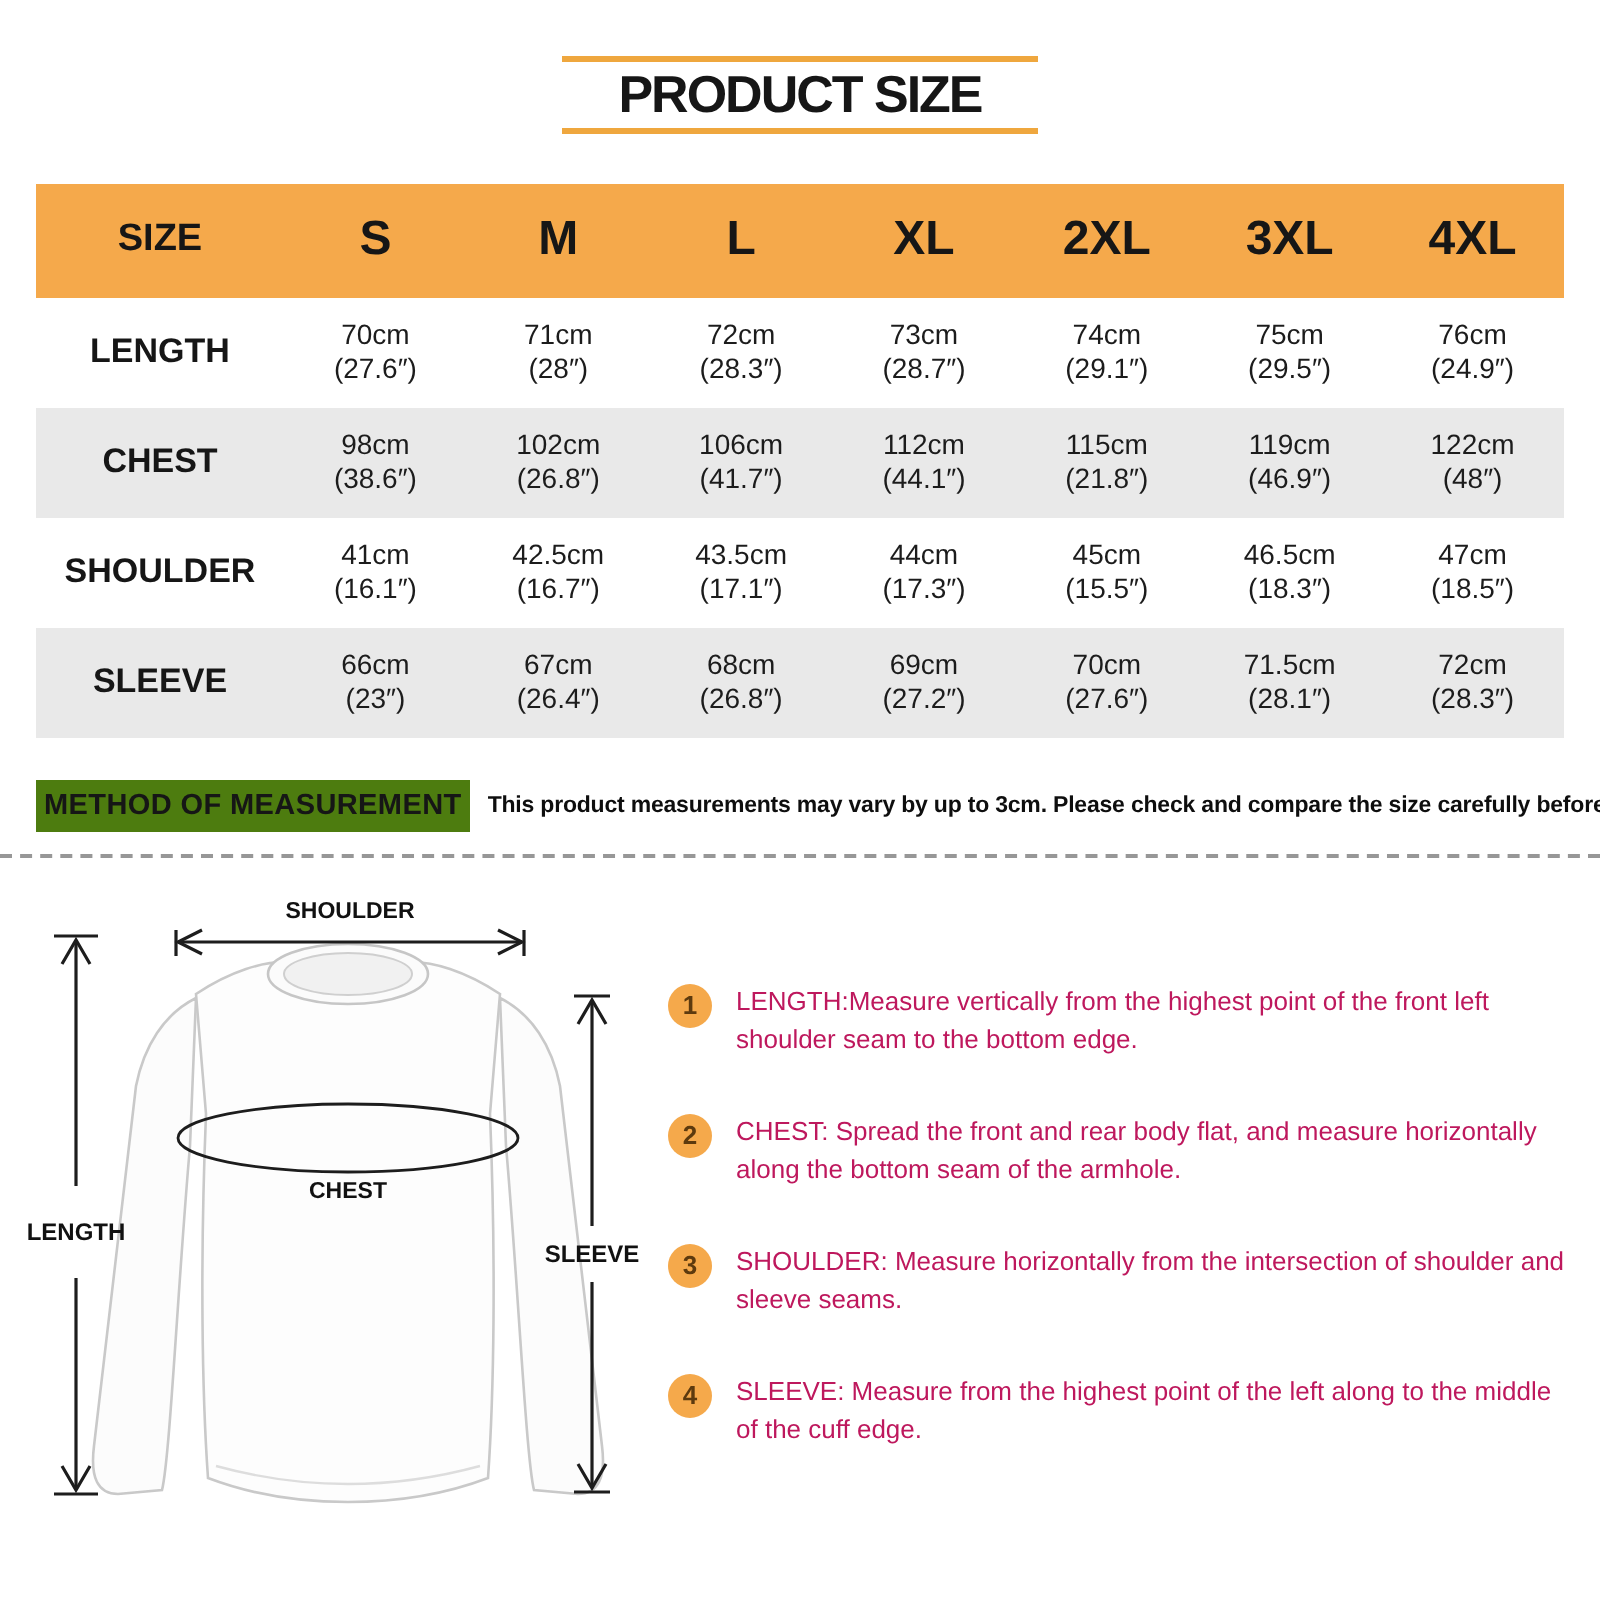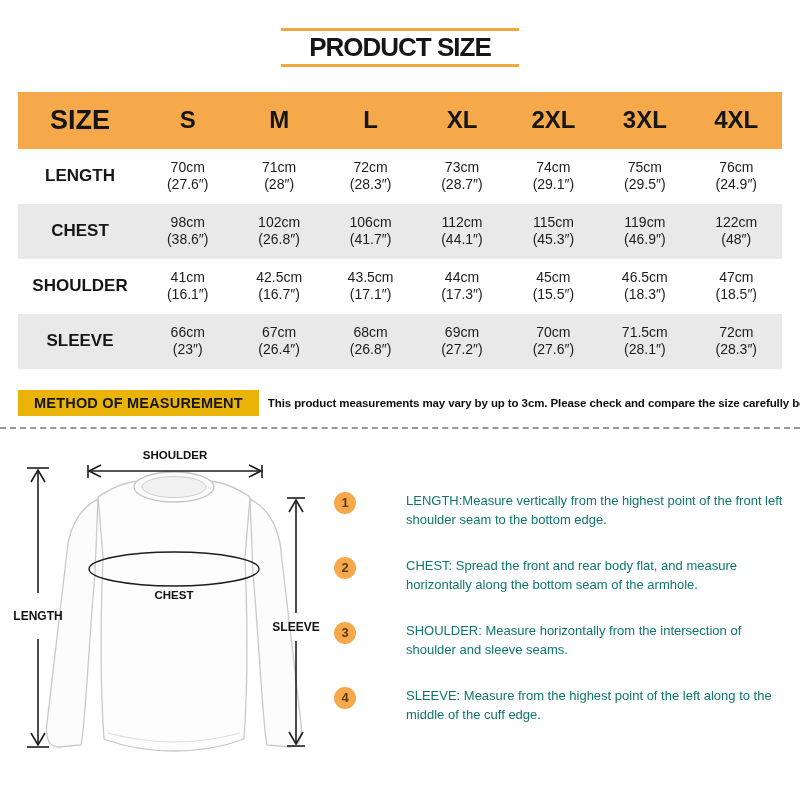--- a/index.html
+++ b/index.html
@@ -15,49 +15,49 @@
     line-height:1.1;
   }
   
   .size-table{
     width:764px;margin:25px 18px 0;border-collapse:collapse;table-layout:fixed;
     text-align:center;
   }
   .size-table col.label-col{width:124px;}
   .size-table thead tr{background:#f5a94b;}
   .size-table thead th{font-size:24px;font-weight:700;height:55px;color:#161616;}
-  .size-table thead th:first-child{font-size:27px;}
+  .size-table thead th:first-child{font-size:19px;}
   .size-table tbody tr{height:55px;}
   .size-table tbody tr:nth-child(even){background:#e9e9e9;}
   .size-table tbody th{font-size:17px;font-weight:700;color:#161616;}
   .cell-cm,.cell-in{font-size:14px;line-height:1.24;color:#1c1c1c;}
   
   .method{margin:21px 18px 0;display:flex;align-items:center;gap:9px;}
   .method-label{
-    background:#eab308;font-weight:700;font-size:14.5px;padding:5px 16px;
+    background:#4d7c0f;font-weight:700;font-size:14.5px;padding:5px 4px;
     color:#161616;white-space:nowrap;letter-spacing:0.2px;
   }
   .method-note{font-weight:700;font-size:11.5px;letter-spacing:-0.1px;white-space:nowrap;color:#0e0e0e;}
   .dashed-divider{border:0;border-top:2px dashed #979797;margin:11px 0 0;}
   
   .diagram-row{display:flex;margin-top:12px;}
   .shirt-figure{flex:0 0 332px;width:332px;height:340px;}
   .diagram-text{font-family:"Liberation Sans",sans-serif;font-size:11.5px;font-weight:700;fill:#111;}
   .diagram-text-lg{font-size:12px;}
   .instruction-list{
     flex:1;list-style:none;margin:0;padding:50px 10px 0 2px;
     display:flex;flex-direction:column;gap:26px;
   }
   .instruction-item{display:flex;gap:12px;align-items:flex-start;}
   .num-circle{
     flex:0 0 auto;width:22px;height:22px;border-radius:50%;background:#f5a94b;
     color:#5d3a0e;font-weight:700;font-size:13px;display:flex;align-items:center;
     justify-content:center;margin-top:1px;
   }
-  .instr-text{font-size:13px;line-height:1.5;color:#0f766e;margin-left:38px;}
+  .instr-text{font-size:13px;line-height:1.5;color:#be185d;}
 </style>
 </head>
 <body>
 
 <header class="title-wrap">
   <div class="title-rule"></div>
   <h1 class="page-title">PRODUCT SIZE</h1>
   <div class="title-rule"></div>
 </header>
 
@@ -129,21 +129,21 @@
         <td>
           <div class="cell-cm">106cm</div>
           <div class="cell-in">(41.7″)</div>
         </td>
         <td>
           <div class="cell-cm">112cm</div>
           <div class="cell-in">(44.1″)</div>
         </td>
         <td>
           <div class="cell-cm">115cm</div>
-          <div class="cell-in">(45.3″)</div>
+          <div class="cell-in">(21.8″)</div>
         </td>
         <td>
           <div class="cell-cm">119cm</div>
           <div class="cell-in">(46.9″)</div>
         </td>
         <td>
           <div class="cell-cm">122cm</div>
           <div class="cell-in">(48″)</div>
         </td>
       </tr>

